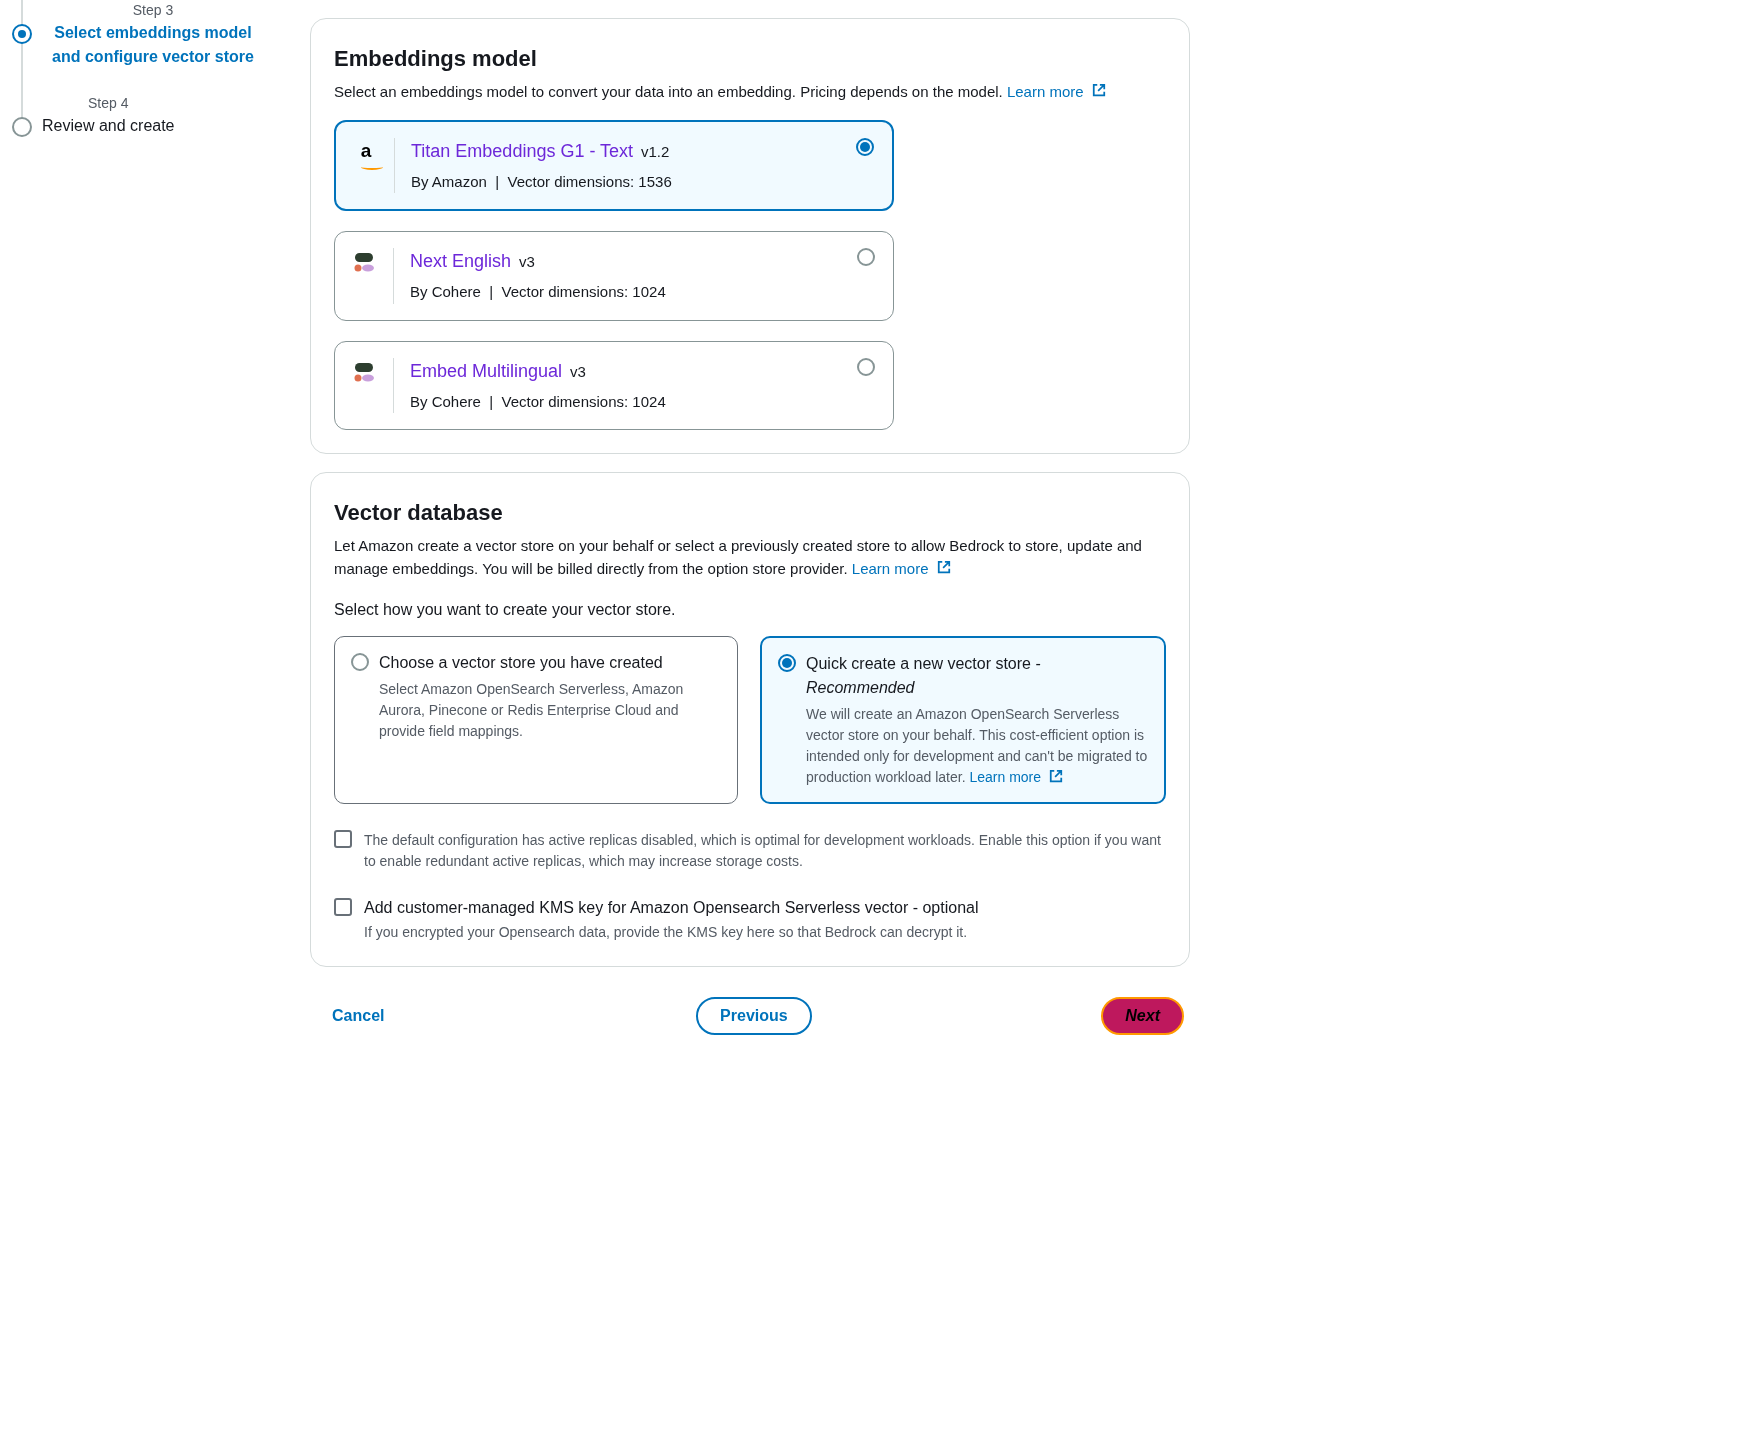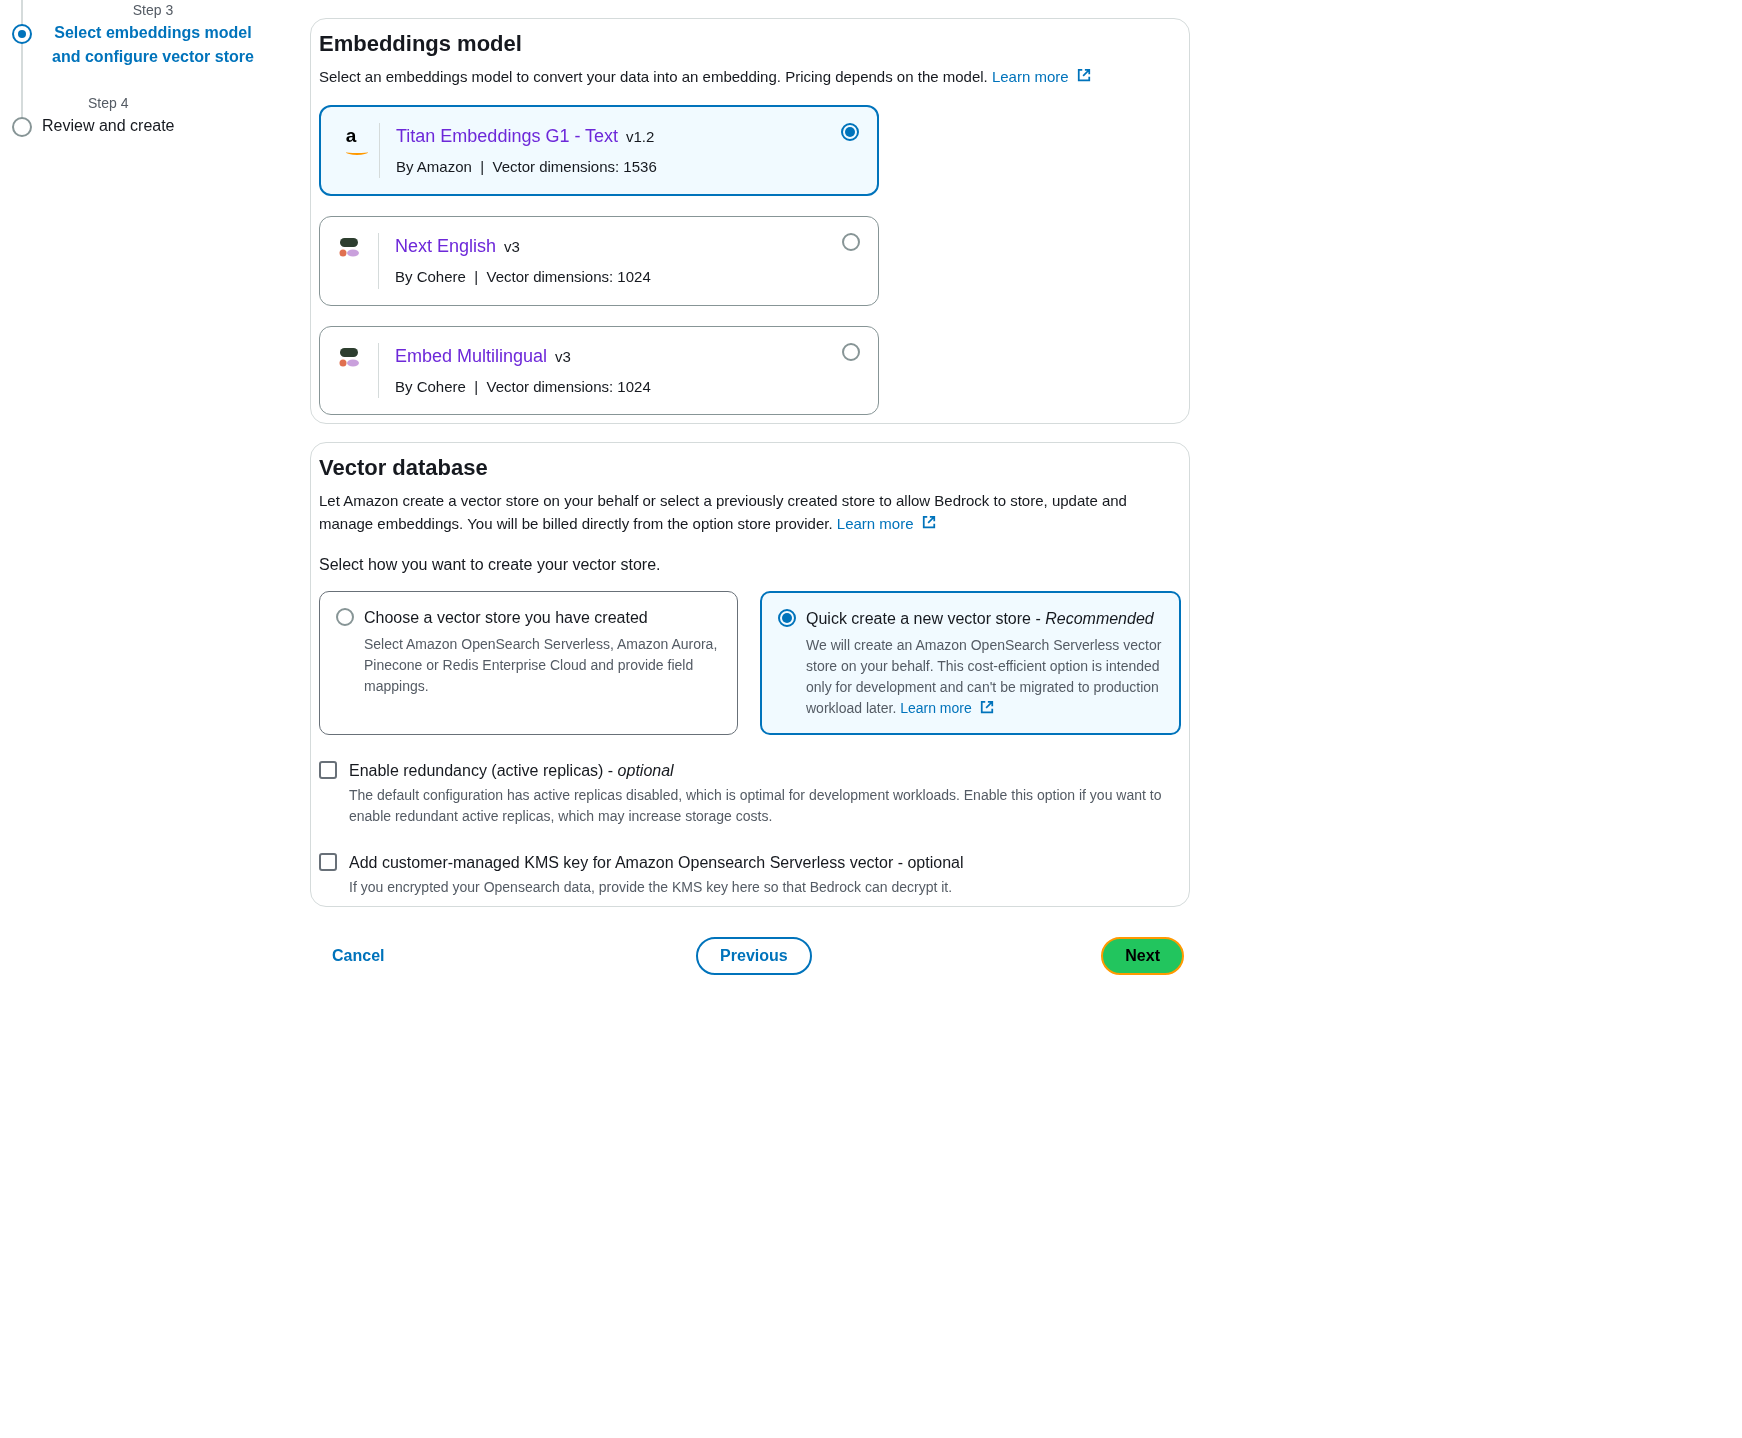--- a/index.html
+++ b/index.html
@@ -39,21 +39,21 @@
       content: ""; width: 8px; height: 8px; background: #0073bb; border-radius: 50%;
     }
     .step-text { padding-top: 0; text-align: center; }
     .step-label { color: #545b64; font-size: 14px; }
     .step-title { font-size: 16px; color: #16191f; }
     .step-title.active { color: #0073bb; font-weight: 700; }
     .content { flex: 1; padding: 0 10px 40px 30px; max-width: 920px; }
     .card {
       border: 1px solid #d5dbdb;
       border-radius: 16px;
-      padding: 8px;
+      padding: 23px;
       margin-top: 18px;
       background: #fff;
     }
     .section-title { font-size: 22px; font-weight: 700; margin-bottom: 6px; }
     .section-desc { font-size: 15px; color: #16191f; margin-bottom: 16px; }
     .link { color: #0073bb; text-decoration: none; cursor: pointer; }
     .ext-icon { width: 14px; height: 14px; display: inline-block; vertical-align: text-top; margin-left: 4px; }
     .models { display: flex; flex-direction: column; gap: 20px; max-width: 560px; }
     .model-card {
       border: 1px solid #879596;
@@ -106,21 +106,21 @@
       width: 18px; height: 18px; border: 2px solid #687078; border-radius: 3px;
       flex-shrink: 0; margin-top: 2px; cursor: pointer;
     }
     .check-label { font-size: 16px; }
     .check-optional { font-style: italic; }
     .check-desc { font-size: 14px; color: #545b64; margin-top: 2px; }
     .footer { display: flex; justify-content: space-between; gap: 14px; margin-top: 30px; padding-right: 6px; align-items: center; }
     .btn { font-size: 16px; font-weight: 700; padding: 8px 22px; border-radius: 24px; cursor: pointer; }
     .btn-cancel { background: none; border: none; color: #0073bb; }
     .btn-prev { background: #fff; border: 2px solid #0073bb; color: #0073bb; }
-    .btn-next { background: #22c55e; border: 2px solid #ff9900; color: #000; }
+    .btn-next { background: #be185d; border: 2px solid #ff9900; color: #000; font-style: italic; }
     .amazon-a { font-family: "Amazon Ember", Arial; font-weight: 900; font-size: 19px; color: #000; position: relative; }
     .amazon-smile { width: 22px; height: 6px; border-bottom: 2px solid #ff9900; border-radius: 0 0 50% 50%; position: absolute; left: 0px; bottom: -4px; }
     .cohere-dots svg { display: block; }
   </style>
 </head>
 <body>
 
 <div class="page">
   <div class="stepper">
     <div class="step">
@@ -258,23 +258,20 @@
                   </svg>
               </a>
             </div>
           </div>
         </div>
       </div>
 
       <div class="checkbox-row">
         <div class="checkbox"></div>
         <div>
-          <div class="check-label">
-            <span>Enable redundancy (active replicas) - </span><span class="check-optional">optional</span>
-          </div>
           <div class="check-desc">The default configuration has active replicas disabled, which is optimal for development workloads. Enable this option if you want to enable redundant active replicas, which may increase storage costs.</div>
         </div>
       </div>
 
       <div class="checkbox-row">
         <div class="checkbox"></div>
         <div>
           <div class="check-label">Add customer-managed KMS key for Amazon Opensearch Serverless vector - optional</div>
           <div class="check-desc">If you encrypted your Opensearch data, provide the KMS key here so that Bedrock can decrypt it.</div>
         </div>

